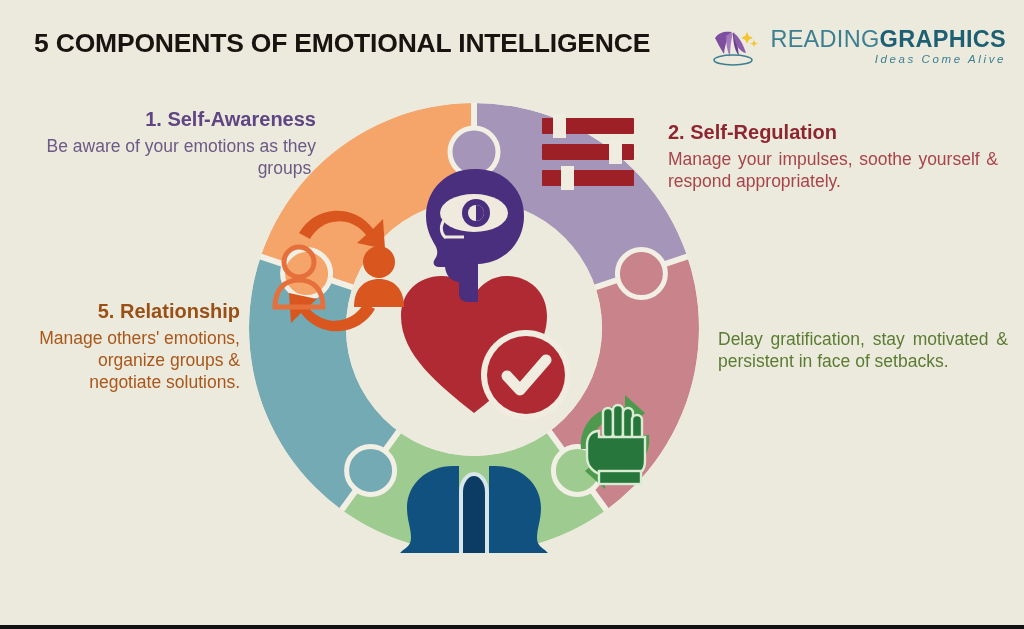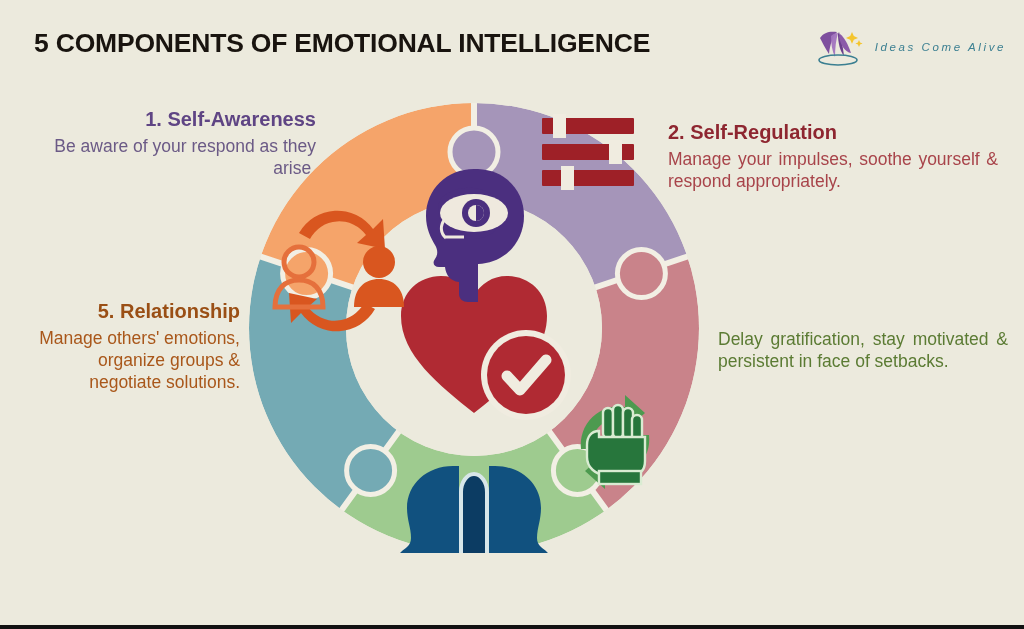--- a/index.html
+++ b/index.html
@@ -96,27 +96,28 @@
     <svg id="logo-mark" viewBox="0 0 52 48">
       <path d="M23 10 C19 14 16 22 15 32 C11 26 8 20 6 16 C10 10 16 9 23 10 Z" fill="#7e4f9e"></path>
       <path d="M24 11 C22 18 21 26 21 35 C18 29 17 21 17 14 C19 12 21 11 24 11 Z" fill="#a274be" opacity="0.95"></path>
       <path d="M25 10 C27 16 29 25 30 34 C26 29 24 21 24 12 Z" fill="#6b3f8c"></path>
       <path d="M26 12 C30 15 34 22 37 31 C31 30 27 24 25 15 Z" fill="#8b5aa9"></path>
       <ellipse cx="24" cy="38" rx="19" ry="5" fill="none" stroke="#3b7f91" stroke-width="1.6"></ellipse>
       <path d="M38 10 l1.8 4.1 4.2 1.8 -4.2 1.8 -1.8 4.1 -1.8 -4.1 -4.2 -1.8 4.2 -1.8 Z" fill="#f4c52e"></path>
       <path d="M45 18 l1.1 2.4 2.5 1.1 -2.5 1.1 -1.1 2.4 -1.1 -2.4 -2.5 -1.1 2.5 -1.1 Z" fill="#f4c52e"></path>
     </svg>
     <div class="logo-words">
+      <div class="logo-main"><span class="w1">READING</span><span class="w2">GRAPHICS</span></div>
       <div class="logo-tag">Ideas Come Alive</div>
     </div>
   </div>
 
   <div class="block" id="blk1">
     <h3>1. Self-Awareness</h3>
-    <p>Be aware of your respond as they arise.</p>
+    <p>Be aware of your emotions as they groups.</p>
   </div>
 
   <div class="block" id="blk2">
     <h3>2. Self-Regulation</h3>
     <p>Manage your impulses, soothe yourself &amp; respond appropriately.</p>
   </div>
 
   <div class="block" id="blk3">
     <p>Delay gratification, stay motivated &amp; persistent in face of setbacks.</p>
   </div>

